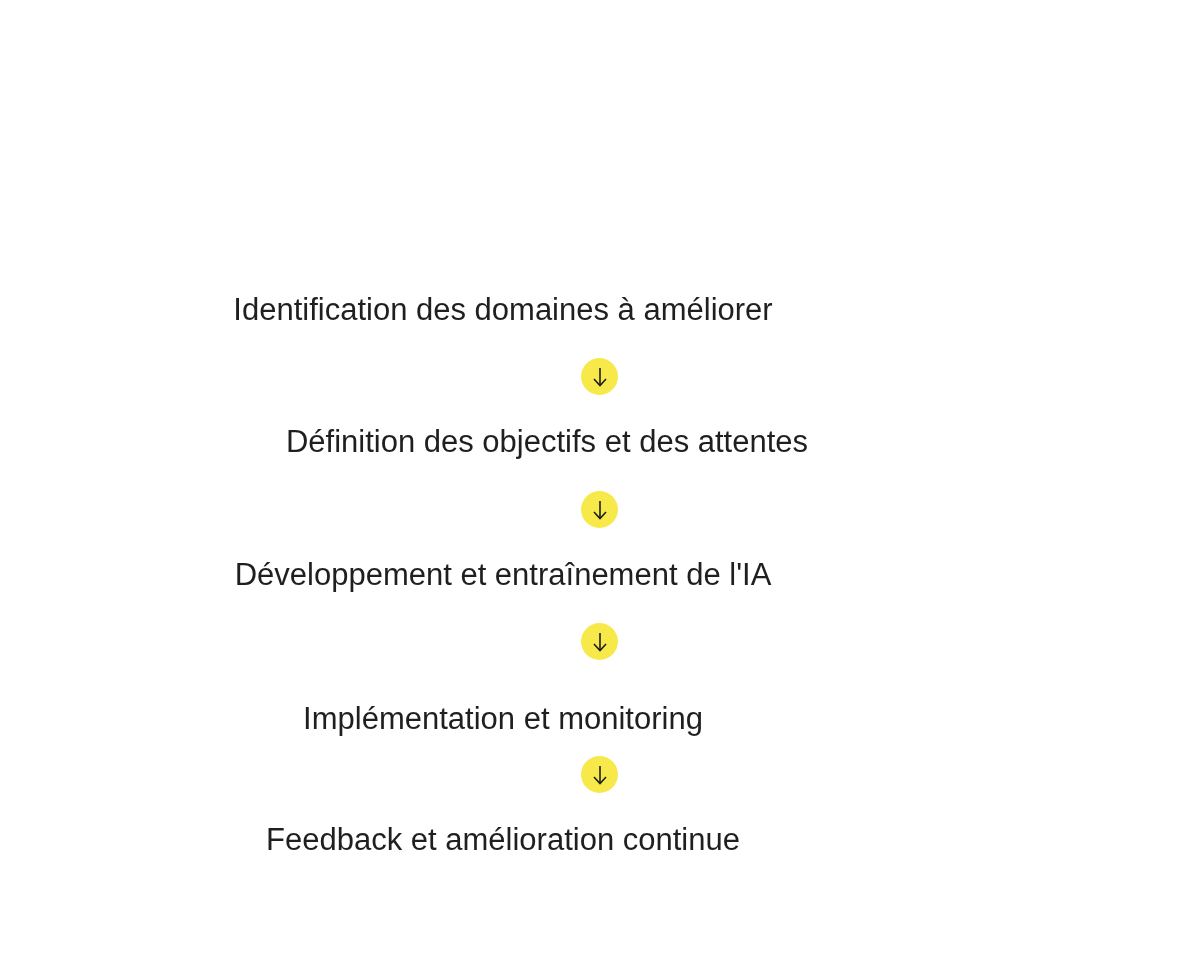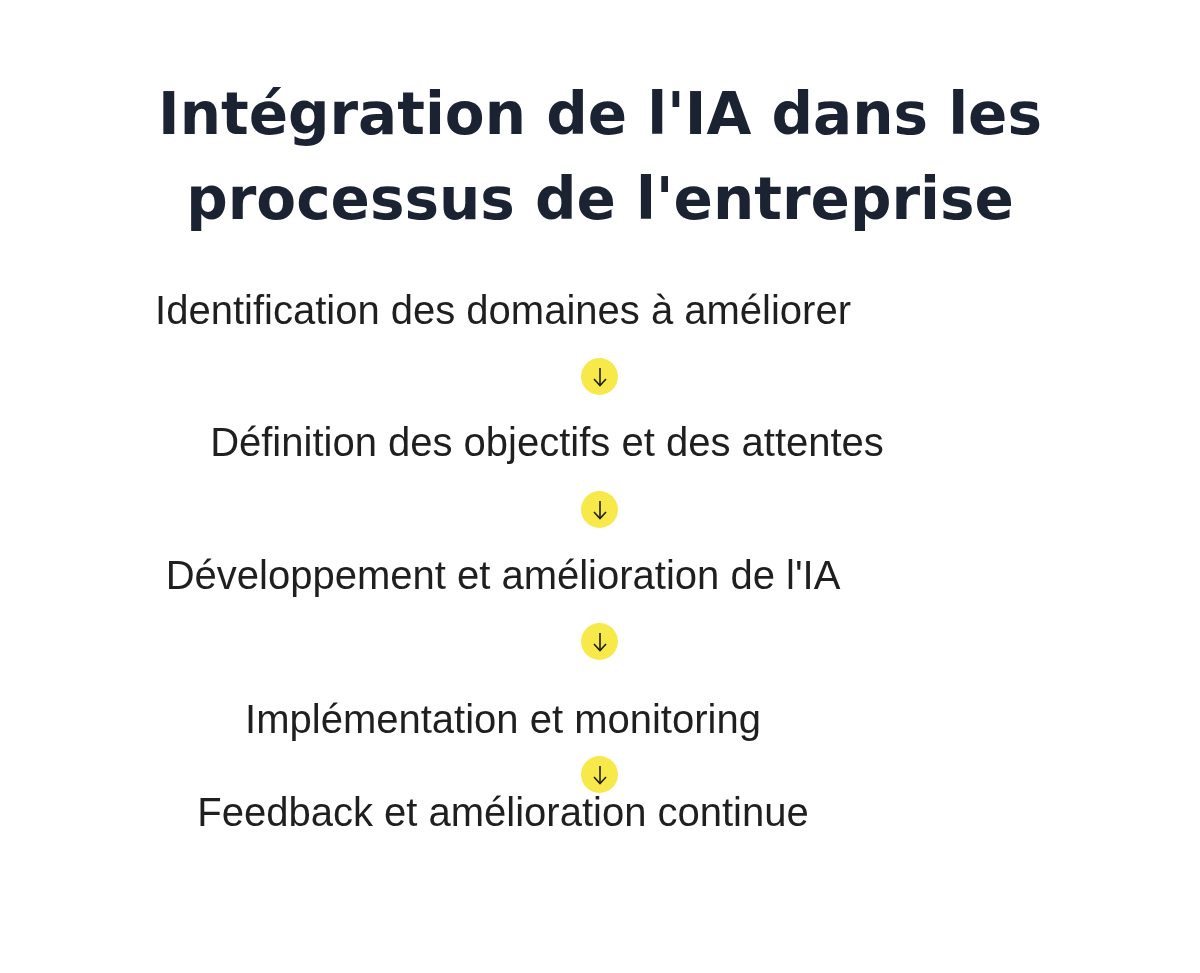--- a/index.html
+++ b/index.html
@@ -26,21 +26,21 @@
       color: #1b2232;
       margin: 0;
       letter-spacing: 0px;
     }
     .step {
       position: absolute;
       left: 0;
       width: 1006px;
       text-align: center;
       font-family: "Liberation Sans", sans-serif;
-      font-size: 40px;
+      font-size: 31px;
       line-height: 48px;
       color: #1f1f1f;
     }
     .arrow {
       position: absolute;
       left: 581px;
       width: 37px;
       height: 37px;
       border-radius: 50%;
       background: #f8e94a;
@@ -49,53 +49,52 @@
       justify-content: center;
     }
     .arrow svg {
       display: block;
     }
   </style>
 </head>
 <body>
 
 <h1 class="title">
-  <span>Intégration de l'IA dans les</span><br>
-  <span>processus de l'entreprise</span>
+  <br>
 </h1>
 
 <div class="step" style="top:286px;">Identification des domaines à améliorer</div>
 
 <div class="arrow" style="top:358px;">
   <svg width="18" height="22" viewBox="0 0 18 22">
     <line x1="9" y1="2" x2="9" y2="19" stroke="#1f1f1f" stroke-width="1.6"></line>
     <polyline points="3,13 9,19.5 15,13" fill="none" stroke="#1f1f1f" stroke-width="1.6"></polyline>
   </svg>
 </div>
 
 <div class="step" style="top:418px;margin-left:44px;">Définition des objectifs et des attentes</div>
 
 <div class="arrow" style="top:491px;">
   <svg width="18" height="22" viewBox="0 0 18 22">
     <line x1="9" y1="2" x2="9" y2="19" stroke="#1f1f1f" stroke-width="1.6"></line>
     <polyline points="3,13 9,19.5 15,13" fill="none" stroke="#1f1f1f" stroke-width="1.6"></polyline>
   </svg>
 </div>
 
-<div class="step" style="top:551px;">Développement et amélioration de l'IA</div>
+<div class="step" style="top:551px;">Développement et entraînement de l'IA</div>
 
 <div class="arrow" style="top:623px;">
   <svg width="18" height="22" viewBox="0 0 18 22">
     <line x1="9" y1="2" x2="9" y2="19" stroke="#1f1f1f" stroke-width="1.6"></line>
     <polyline points="3,13 9,19.5 15,13" fill="none" stroke="#1f1f1f" stroke-width="1.6"></polyline>
   </svg>
 </div>
 
 <div class="step" style="top:683px;margin-top:12px;">Implémentation et monitoring</div>
 
 <div class="arrow" style="top:756px;">
   <svg width="18" height="22" viewBox="0 0 18 22">
     <line x1="9" y1="2" x2="9" y2="19" stroke="#1f1f1f" stroke-width="1.6"></line>
     <polyline points="3,13 9,19.5 15,13" fill="none" stroke="#1f1f1f" stroke-width="1.6"></polyline>
   </svg>
 </div>
 
-<div class="step" style="top:788px;">Feedback et amélioration continue</div>
+<div class="step" style="top:816px;">Feedback et amélioration continue</div>
 
 </body></html>

